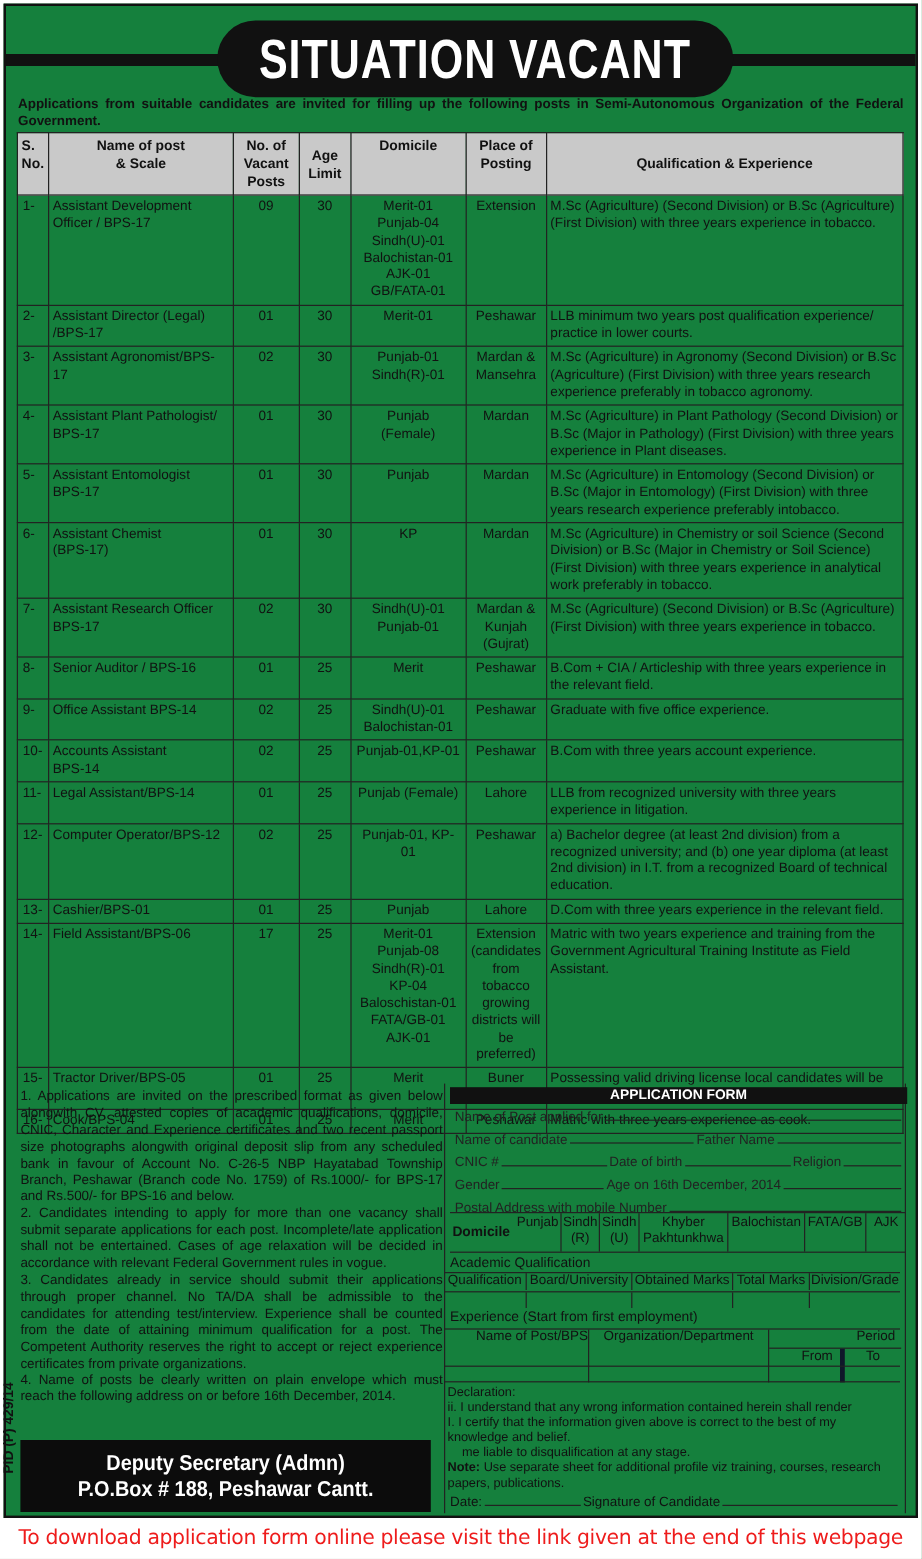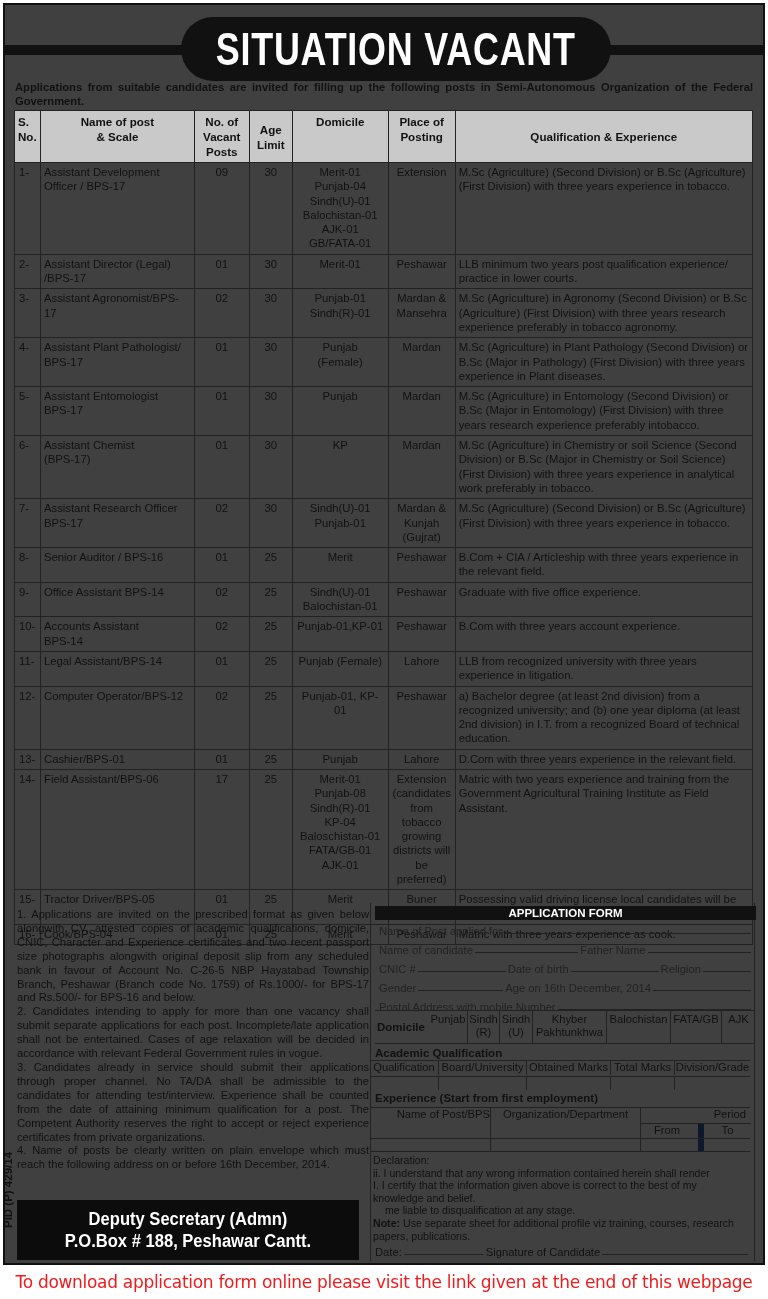--- a/index.html
+++ b/index.html
@@ -1,21 +1,21 @@
 <!DOCTYPE html>
 <html><head>
 <meta charset="utf-8">
 <style>
   * { box-sizing: border-box; margin: 0; padding: 0; }
   html, body { width: 768px; height: 1299px; background: #ffffff; overflow: hidden; }
   body { font-family: "Liberation Sans", "DejaVu Sans", sans-serif; color: #111; position: relative; }
 
   .frame {
     position: absolute; left: 3px; top: 3px; width: 762px; height: 1262px;
-    border: 2px solid #111; background: #404040;
+    border: 2px solid #111; background: #15803d;
   }
   .banner-line {
     position: absolute; left: 0; top: 40px; width: 100%; height: 10px; background: #111;
   }
   .banner-pill {
     position: absolute; left: 176px; top: 12px; width: 430px; height: 64px;
     background: #111; border-radius: 32px;
     display: flex; align-items: center; justify-content: center;
   }
   .banner-title {
@@ -76,21 +76,21 @@
   .form-line .lbl { white-space: nowrap; }
   .form-line .fill { flex: 1; border-bottom: 1px solid #222; margin: 0 2px 3px 2px; height: 1px; }
 
   .dom-row {
     position: absolute; left: 5px; top: 1010px; width: 380px; height: 34px;
     border-top: 1.5px solid #222; border-bottom: 1.5px solid #222; display: flex;
   }
   .dom-label { width: 54px; font-weight: bold; padding-top: 10px; padding-left: 2px; font-size: 11.5px; }
   .dom-cell { border-left: 1px solid #222; text-align: center; font-size: 11.2px; line-height: 12.5px; padding-top: 2px; }
 
-  .section-head { position: absolute; left: 6px; font-weight: bold; font-size: 11.5px; }
+  .section-head { position: absolute; left: 6px; font-weight: normal; font-size: 11.5px; }
   .grid-row { position: absolute; left: 5px; width: 380px; display: flex; }
   .grid-row .cell { border-left: 1px solid #222; text-align: center; font-size: 11.2px; }
   .grid-row .cell:first-child { border-left: none; }
   .hline { position: absolute; left: 5px; width: 380px; border-top: 1.5px solid #222; }
 
   .decl { position: absolute; left: 8px; width: 375px; font-size: 10.6px; line-height: 12.6px; }
 
   .footer-link {
     position: absolute; left: 0; top: 1272px; width: 768px; text-align: center;
     color: #ee1c1c; font-size: 17px; font-family: "DejaVu Sans", sans-serif; letter-spacing: -0.3px;
@@ -414,21 +414,21 @@
 </div>
 
 <div class="section-head" style="left:375px;top:1092px">Experience (Start from first employment)</div>
 <div class="hline" style="left:370px;top:1107px"></div>
 <div class="grid-row" style="left:370px;top:1108px;height:44px">
   <div class="cell" style="width:120px;text-align:right;padding-left:18px">Name of Post/BPS</div>
   <div class="cell" style="width:150px">Organization/Department</div>
   <div class="cell" style="width:110px;position:relative">
     <div style="text-align:right;padding-right:4px">Period</div>
     <div style="position:absolute;left:0;top:15px;width:110px;border-top:1px solid #222;display:flex">
-      <div style="width:63px;text-align:right;padding-right:18px;border-right:6px solid #0f172a;height:28px">From</div>
+      <div style="width:63px;text-align:right;padding-right:6px;border-right:4px solid #0f172a;height:28px">From</div>
       <div style="width:47px;text-align:center;height:28px">To</div>
     </div>
   </div>
 </div>
 <div class="hline" style="left:370px;top:1138px"></div>
 <div class="hline" style="left:370px;top:1151px"></div>
 
 <div class="decl" style="left:373px;top:1154px">
   <div>Declaration:</div>
   <div>ii. I understand that any wrong information contained herein shall render</div>

